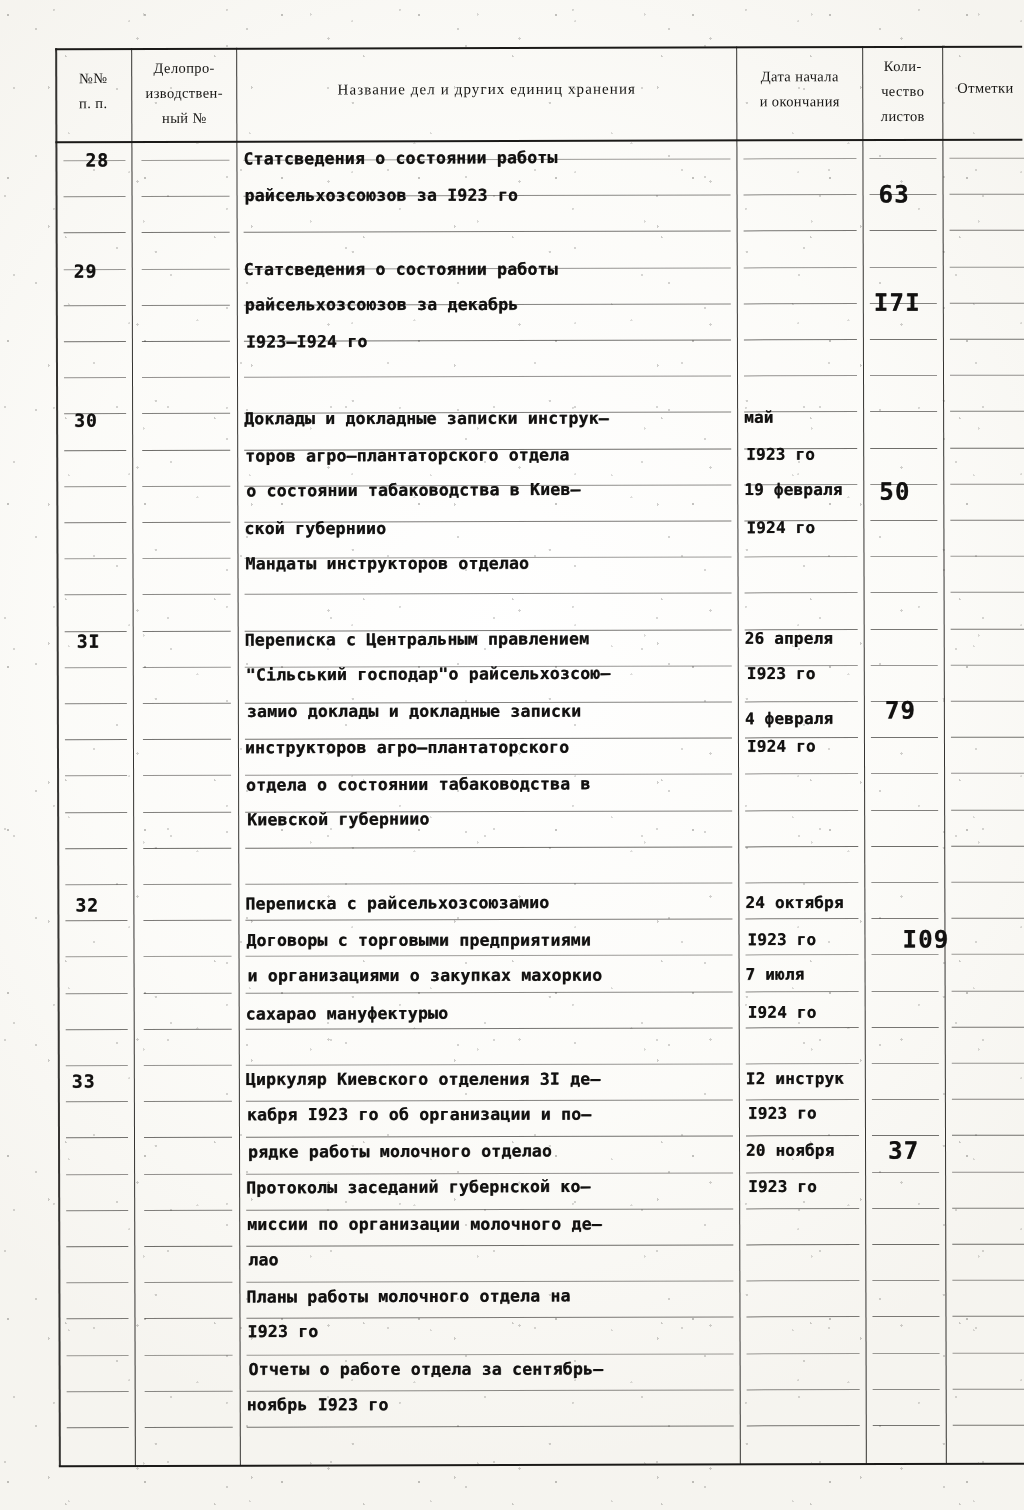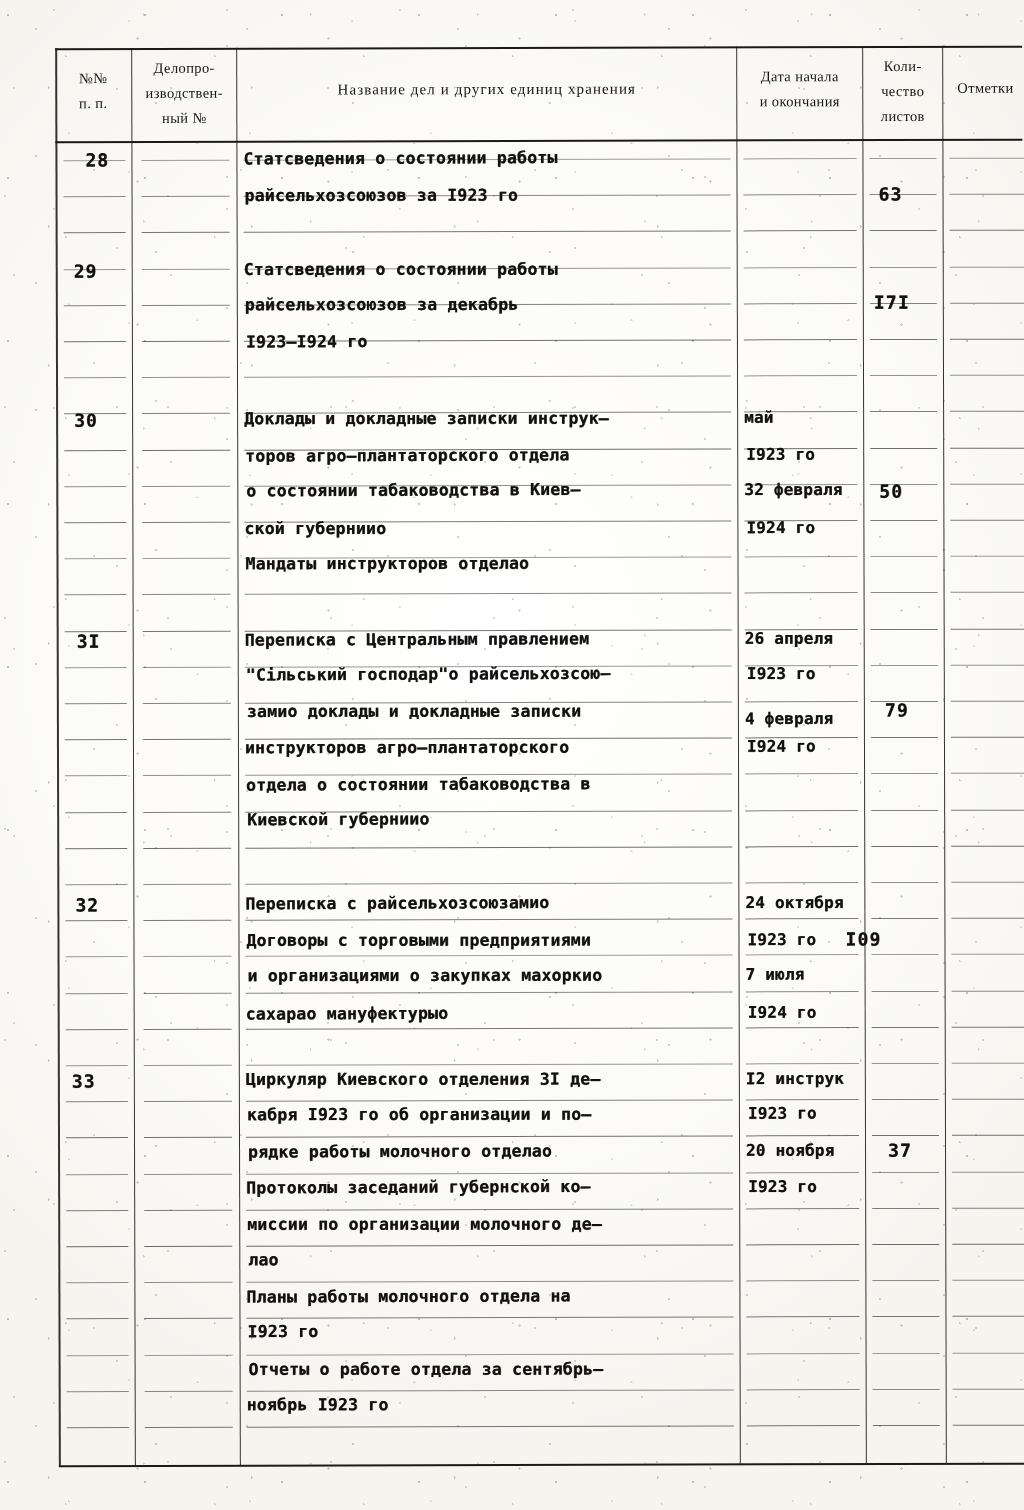--- a/index.html
+++ b/index.html
@@ -126,21 +126,21 @@
     white-space: nowrap;
     letter-spacing: .2px;
     -webkit-font-smoothing: none;
     text-shadow: 0.35px 0 0 rgba(18,17,16,.55), -0.3px 0.3px 0 rgba(18,17,16,.30);
   }
   .tw.num {
     font-size: 18px;
     letter-spacing: 1px;
   }
   .tw.qty {
-    font-size: 18px;
+    font-size: 24px;
     letter-spacing: 1.2px;
   }
   .tw.date { font-size: 16px; }
 
   
   .j1 { transform: translateY(-0.6px) rotate(-0.12deg); }
   .j2 { transform: translateY(0.5px)  rotate(0.1deg); }
   .j3 { transform: translateY(-0.3px) rotate(0.07deg); }
   .j4 { transform: translateY(0.7px)  rotate(-0.08deg); }
 
@@ -435,21 +435,21 @@
             <div class="tw j4" style="left: 189.8px; top: 285.4px;">I923–I924 го</div>
             <div class="tw qty j3" style="left: 818px; top: 248px;">I7I</div>
             <div class="tw num j3" style="left: 18px; top: 364px;">30</div>
             <div class="tw j3" style="left: 188.2px; top: 363px;">Доклады и докладные записки инструк–</div>
             <div class="tw j4" style="left: 189px; top: 399.2px;">торов агро–плантаторского отдела</div>
             <div class="tw j1" style="left: 189.8px; top: 435.4px;">о состоянии табаководства в Киев–</div>
             <div class="tw j2" style="left: 188.2px; top: 471.6px;">ской губерниио</div>
             <div class="tw j3" style="left: 189px; top: 507.8px;">Мандаты инструкторов отделао</div>
             <div class="tw date j1" style="left: 688px; top: 363px;">май</div>
             <div class="tw date j2" style="left: 689.5px; top: 399.2px;">I923 го</div>
-            <div class="tw date j3" style="left: 688px; top: 435.4px;">32 февраля</div>
+            <div class="tw date j3" style="left: 688px; top: 435.4px;">19 февраля</div>
             <div class="tw date j4" style="left: 689.5px; top: 471.6px;">I924 го</div>
             <div class="tw qty j4" style="left: 823px; top: 436px;">50</div>
             <div class="tw num j4" style="left: 20px; top: 584px;">3I</div>
             <div class="tw j4" style="left: 188.2px; top: 583px;">Переписка с Центральным правлением</div>
             <div class="tw j1" style="left: 189px; top: 619.2px;">"Сільський господар"о райсельхозсою–</div>
             <div class="tw j2" style="left: 189.8px; top: 655.4px;">замио доклады и докладные записки</div>
             <div class="tw j3" style="left: 188.2px; top: 691.6px;">инструкторов агро–плантаторского</div>
             <div class="tw j4" style="left: 189px; top: 727.8px;">отдела о состоянии табаководства в</div>
             <div class="tw j1" style="left: 189.8px; top: 764px;">Киевской губерниио</div>
             <div class="tw date j2" style="left: 688px; top: 583px;">26 апреля</div>
@@ -459,21 +459,21 @@
             <div class="tw qty j1" style="left: 828px; top: 656px;">79</div>
             <div class="tw num j1" style="left: 18px; top: 849px;">32</div>
             <div class="tw j1" style="left: 188.2px; top: 848px;">Переписка с райсельхозсоюзамио</div>
             <div class="tw j2" style="left: 189px; top: 884.2px;">Договоры с торговыми предприятиями</div>
             <div class="tw j3" style="left: 189.8px; top: 920.4px;">и организациями о закупках махоркио</div>
             <div class="tw j4" style="left: 188.2px; top: 956.6px;">сахарао мануфектурыо</div>
             <div class="tw date j3" style="left: 688px; top: 848px;">24 октября</div>
             <div class="tw date j4" style="left: 689.5px; top: 884.2px;">I923 го</div>
             <div class="tw date j1" style="left: 688px; top: 920.4px;">7 июля</div>
             <div class="tw date j2" style="left: 689.5px; top: 956.6px;">I924 го</div>
-            <div class="tw qty j2" style="left: 788px; top: 884px;">I09</div>
+            <div class="tw qty j2" style="left: 845px; top: 884px;">I09</div>
             <div class="tw num j2" style="left: 14px; top: 1024px;">33</div>
             <div class="tw j2" style="left: 188.2px; top: 1023px;">Циркуляр Киевского отделения 3I де–</div>
             <div class="tw j3" style="left: 189px; top: 1059.2px;">кабря I923 го об организации и по–</div>
             <div class="tw j4" style="left: 189.8px; top: 1095.4px;">рядке работы молочного отделао</div>
             <div class="tw j1" style="left: 188.2px; top: 1131.6px;">Протоколы заседаний губернской ко–</div>
             <div class="tw j2" style="left: 189px; top: 1167.8px;">миссии по организации молочного де–</div>
             <div class="tw j3" style="left: 189.8px; top: 1204px;">лао</div>
             <div class="tw j4" style="left: 188.2px; top: 1240.2px;">Планы работы молочного отдела на</div>
             <div class="tw j1" style="left: 189px; top: 1276.4px;">I923 го</div>
             <div class="tw j2" style="left: 189.8px; top: 1312.6px;">Отчеты о работе отдела за сентябрь–</div>

